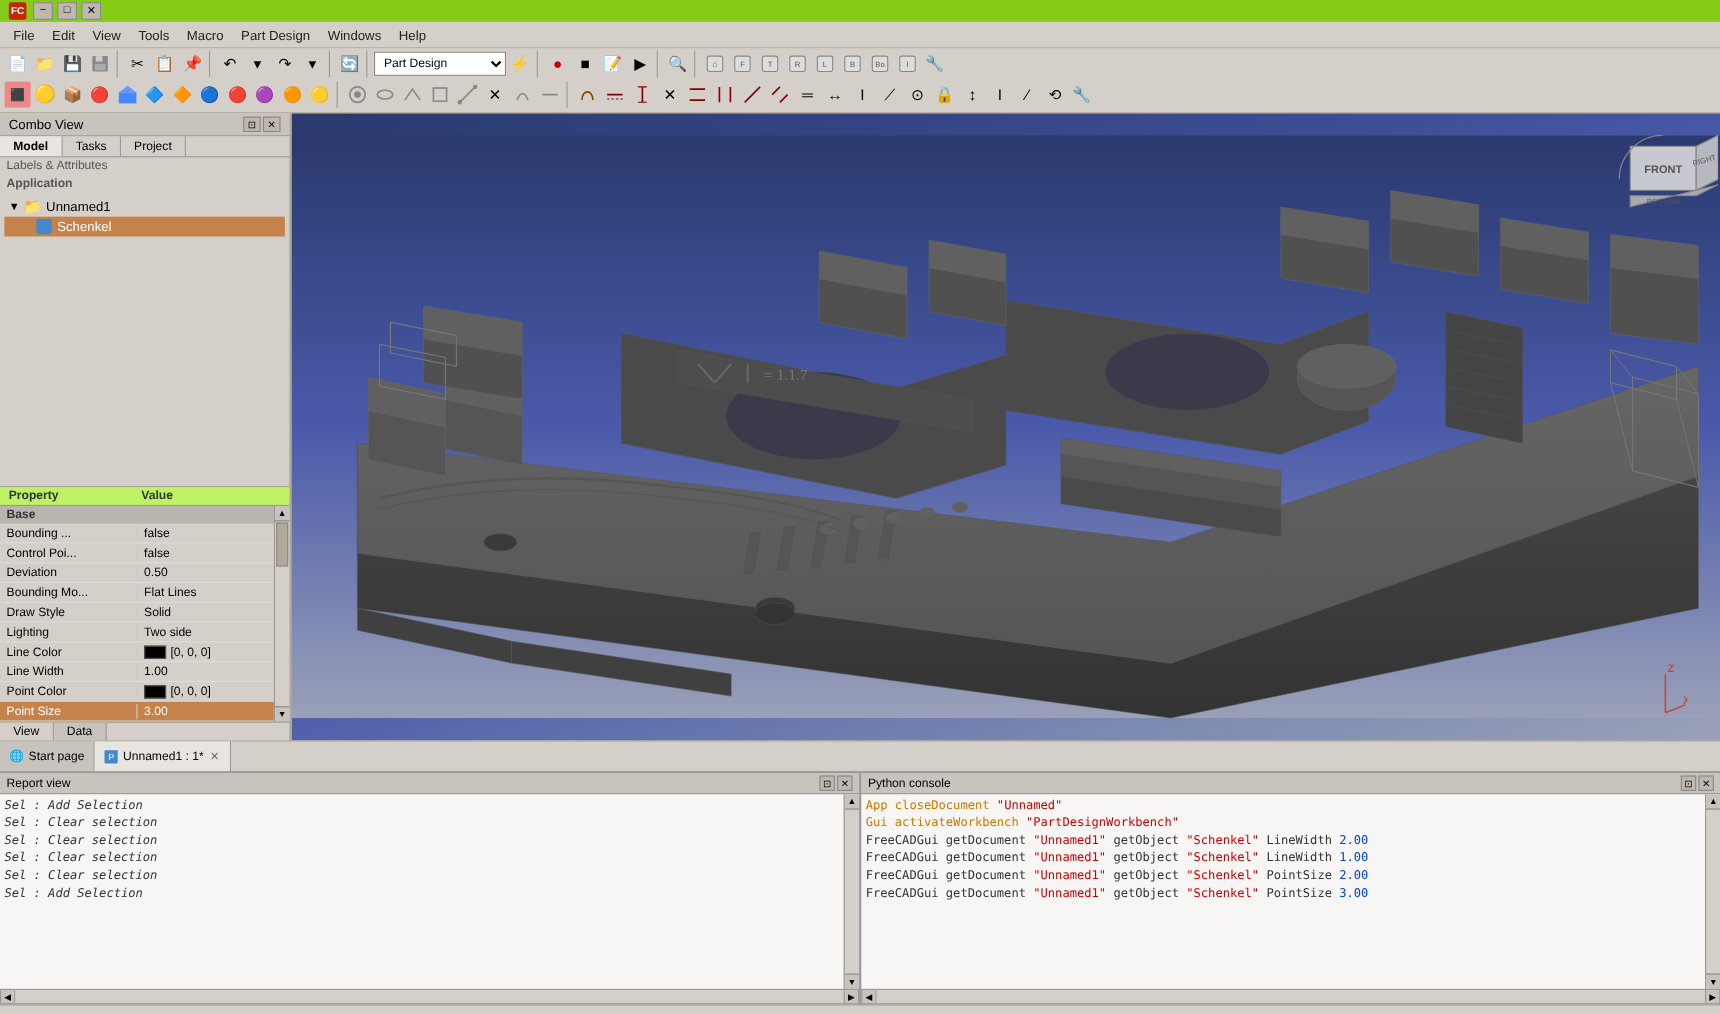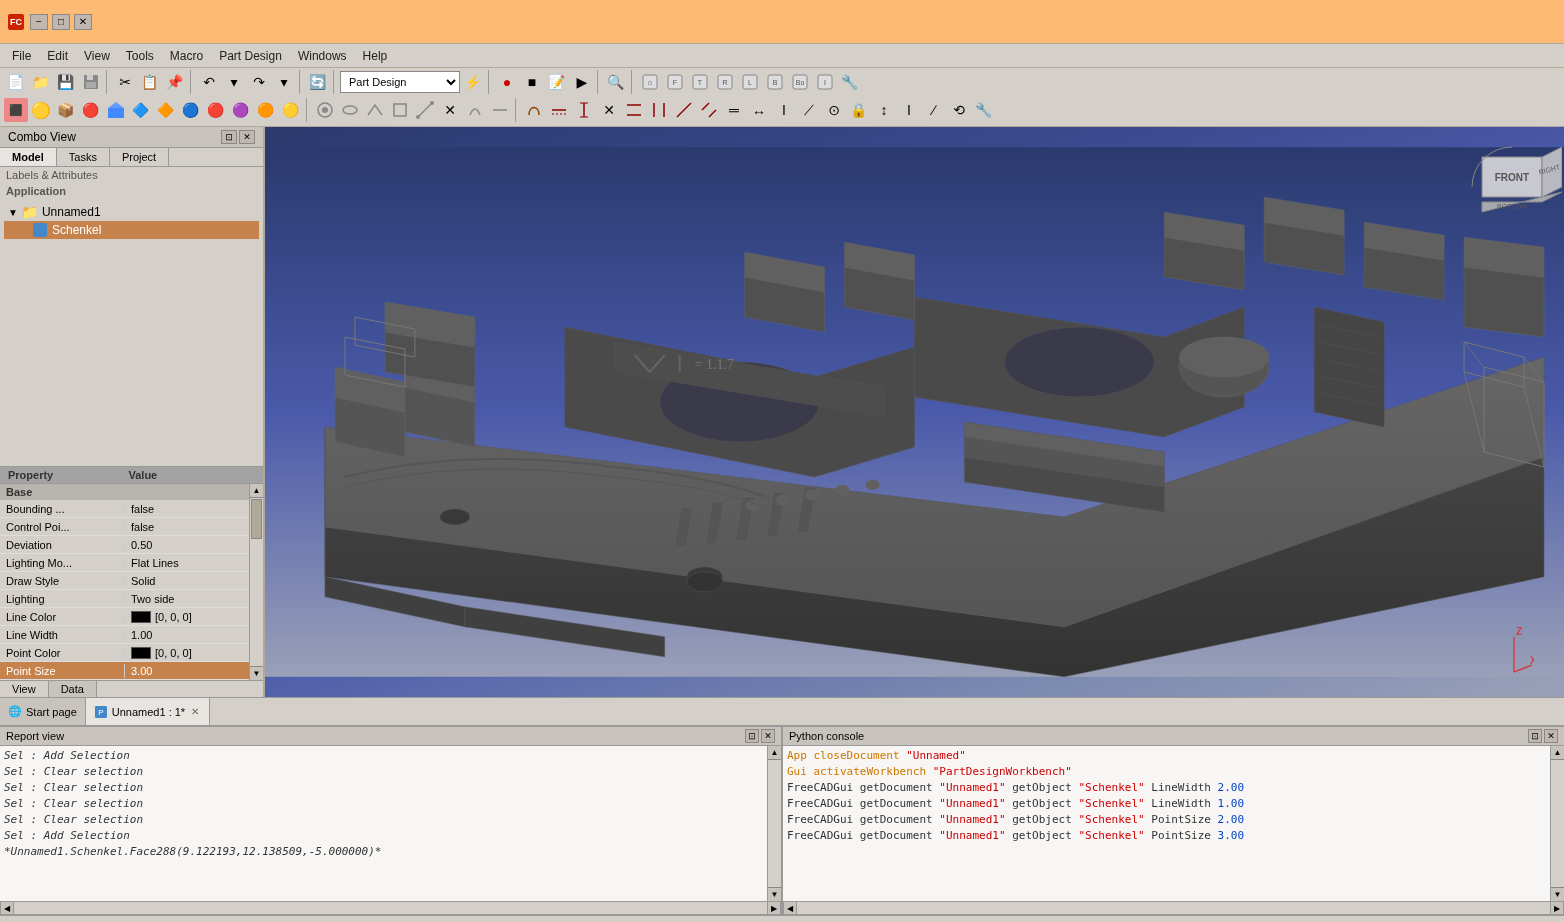--- a/index.html
+++ b/index.html
@@ -1,19 +1,19 @@
 <!DOCTYPE html>
 <html><head>
   <meta charset="utf-8">
   <style>
     * { box-sizing: border-box; margin: 0; padding: 0; }
     body { font-family: 'Segoe UI', Tahoma, Geneva, Verdana, sans-serif; font-size: 12px; background: #d4cfc8; overflow: hidden; width: 1564px; height: 922px; }
 
     
-    .title-bar { background: #fdba74; height: 44px; display: flex; align-items: center; padding: 0 8px; border-bottom: 1px solid #b0a898; }
+    .title-bar { background: #84cc16; height: 20px; display: flex; align-items: center; padding: 0 8px; border-bottom: 1px solid #b0a898; }
     .title-bar-icon { width: 16px; height: 16px; margin-right: 6px; background: #cc2200; border-radius: 2px; display: flex; align-items: center; justify-content: center; font-size: 10px; color: white; font-weight: bold; }
     .title-bar-text { font-size: 12px; color: #333; flex: 1; }
     .title-bar-controls { display: flex; gap: 4px; }
     .title-bar-btn { width: 18px; height: 16px; background: #c0b8b0; border: 1px solid #888; font-size: 10px; display: flex; align-items: center; justify-content: center; cursor: pointer; }
 
     
     .menu-bar { background: #d4cfc8; height: 24px; display: flex; align-items: center; padding: 0 4px; border-bottom: 1px solid #b0a898; }
     .menu-item { padding: 2px 8px; font-size: 12px; cursor: pointer; color: #222; }
 
     
@@ -37,21 +37,21 @@
     .section-label { font-size: 11px; color: #555; padding: 2px 6px; }
     .tree-area { padding: 4px; flex: 1; overflow: auto; }
     .tree-item { display: flex; align-items: center; gap: 4px; padding: 1px 4px; cursor: pointer; }
     .tree-item.selected { background: #c5824a; color: white; }
     .tree-icon { width: 16px; height: 16px; display: flex; align-items: center; justify-content: center; font-size: 12px; }
     .tree-arrow { font-size: 10px; }
     .folder-icon { color: #d4a000; font-size: 14px; }
 
     
     .property-table { border-top: 1px solid #999; }
-    .prop-header { display: flex; background: #a3a3a3; padding: 2px 4px; font-size: 11px; border-bottom: 1px solid #999; }
+    .prop-header { display: flex; background: #bef264; padding: 2px 4px; font-size: 11px; border-bottom: 1px solid #999; }
     .prop-col { flex: 1; font-weight: bold; color: #333; padding: 0 4px; }
     .prop-group { background: #b8b4ae; padding: 2px 6px; font-size: 11px; font-weight: bold; color: #333; }
     .prop-row { display: flex; align-items: center; border-bottom: 1px solid #ddd; min-height: 18px; }
     .prop-row.highlight { background: #c5824a; color: white; }
     .prop-name { flex: 1; padding: 1px 6px; font-size: 11px; border-right: 1px solid #ccc; overflow: hidden; text-overflow: ellipsis; white-space: nowrap; }
     .prop-value { flex: 1; padding: 1px 6px; font-size: 11px; display: flex; align-items: center; gap: 4px; }
     .color-swatch { width: 20px; height: 12px; background: black; border: 1px solid #555; }
 
     
     .viewport { flex: 1; position: relative; overflow: hidden; }
@@ -59,21 +59,21 @@
     .axis-indicator { position: absolute; bottom: 20px; right: 20px; width: 40px; height: 50px; }
 
     
     .view-tabs-bar { height: 28px; background: #d4cfc8; border-top: 1px solid #999; display: flex; align-items: stretch; }
     .view-tab { display: flex; align-items: center; padding: 0 8px; gap: 4px; cursor: pointer; border-right: 1px solid #999; background: #c8c3bc; font-size: 11px; }
     .view-tab.active { background: #e8e4e0; }
     .view-tab-close { font-size: 10px; color: #666; width: 12px; height: 12px; display: flex; align-items: center; justify-content: center; }
     .view-tab-icon { width: 14px; height: 14px; display: flex; align-items: center; justify-content: center; }
 
     
-    .bottom-area { height: 190px; display: flex; border-top: 2px solid #999; background: #d4cfc8; }
+    .bottom-area { height: 212px; display: flex; border-top: 2px solid #999; background: #d4cfc8; }
 
     
     .report-view { flex: 1; display: flex; flex-direction: column; border-right: 2px solid #999; }
     .panel-header { background: #c8c3bc; padding: 2px 6px; font-size: 11px; display: flex; align-items: center; justify-content: space-between; border-bottom: 1px solid #999; }
     .panel-controls { display: flex; gap: 2px; }
     .panel-ctrl-btn { width: 14px; height: 14px; background: #c0b8b0; border: 1px solid #888; font-size: 9px; display: flex; align-items: center; justify-content: center; }
     .report-content { flex: 1; background: #f8f6f4; overflow: auto; padding: 2px 4px; font-size: 11px; font-family: monospace; font-style: italic; }
     .report-line { white-space: nowrap; color: #333; line-height: 16px; }
 
     
@@ -378,21 +378,21 @@
           </div>
           <div class="prop-row">
             <span class="prop-name">Control Poi...</span>
             <span class="prop-value">false</span>
           </div>
           <div class="prop-row">
             <span class="prop-name">Deviation</span>
             <span class="prop-value">0.50</span>
           </div>
           <div class="prop-row">
-            <span class="prop-name">Lighting Mo...</span>
+            <span class="prop-name">Bounding Mo...</span>
             <span class="prop-value">Flat Lines</span>
           </div>
           <div class="prop-row">
             <span class="prop-name">Draw Style</span>
             <span class="prop-value">Solid</span>
           </div>
           <div class="prop-row">
             <span class="prop-name">Lighting</span>
             <span class="prop-value">Two side</span>
           </div>
@@ -613,21 +613,20 @@
       </div>
     </div>
     <div style="display:flex;flex:1;overflow:hidden;">
       <div class="report-content">
         <div class="report-line">Sel : Add Selection</div>
         <div class="report-line">Sel : Clear selection</div>
         <div class="report-line">Sel : Clear selection</div>
         <div class="report-line">Sel : Clear selection</div>
         <div class="report-line">Sel : Clear selection</div>
         <div class="report-line">Sel : Add Selection</div>
-        <div class="report-line">*Unnamed1.Schenkel.Face288(9.122193,12.138509,-5.000000)*</div>
       </div>
       <div style="width:14px;background:#d4cfc8;border-left:1px solid #999;display:flex;flex-direction:column;">
         <div style="height:14px;background:#c8c3bc;border-bottom:1px solid #888;font-size:8px;display:flex;align-items:center;justify-content:center;">▲</div>
         <div style="flex:1;"></div>
         <div style="height:14px;background:#c8c3bc;border-top:1px solid #888;font-size:8px;display:flex;align-items:center;justify-content:center;">▼</div>
       </div>
     </div>
 
     <div class="bottom-scrollbar-area">
       <div class="h-scroll-btn">◀</div>

